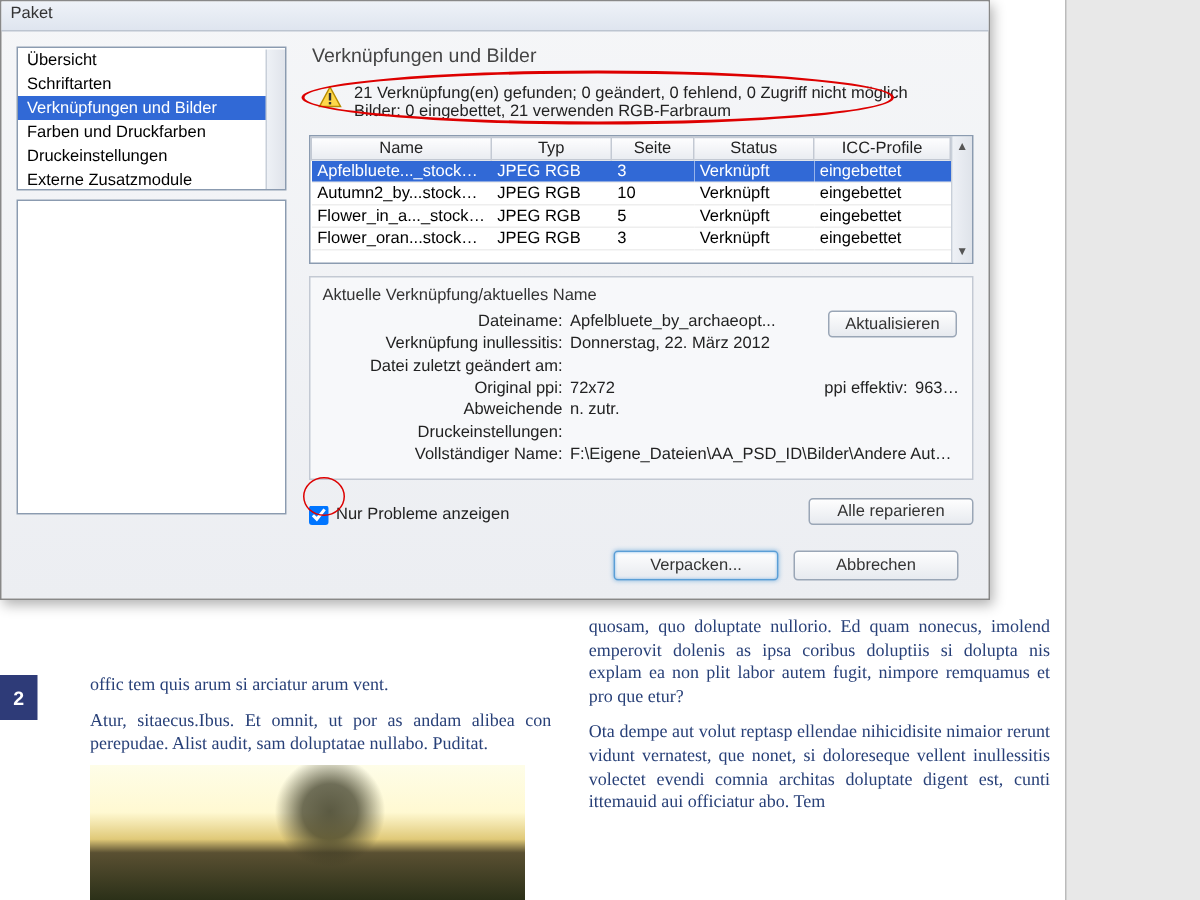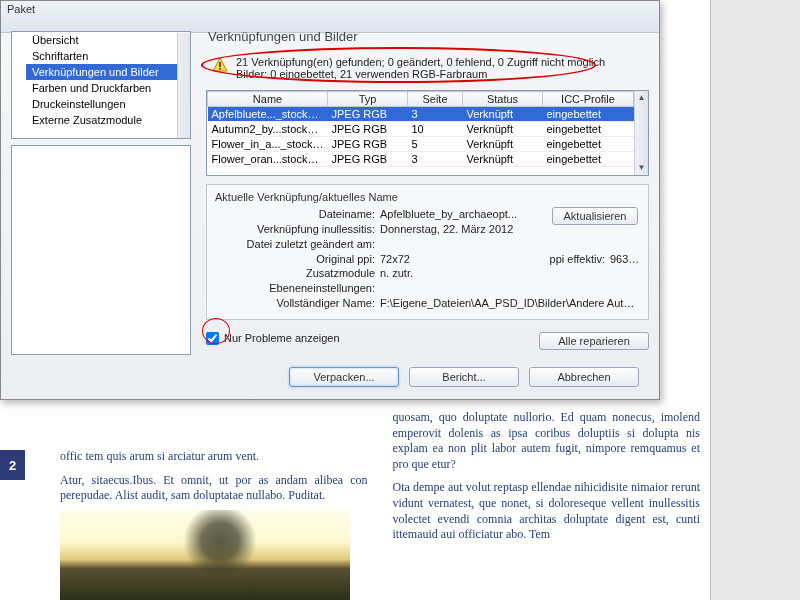--- a/index.html
+++ b/index.html
@@ -11,25 +11,25 @@
   .bg-page { position: absolute; left: 0; top: 0; width: 710px; height: 600px; background: #fff; }
   .bg-cols { position: absolute; top: 410px; left: 60px; right: 100px; display: flex; gap: 25px; color: #284078; font-family: Georgia, 'Times New Roman', serif; line-height: 1.3; font-size: 12px; align-items: center; }
   .bg-col { flex: 1; text-align: justify; }
   .bg-col p { margin-bottom: 8px; }
   .bg-image { position: absolute; left: 60px; top: 510px; width: 290px; height: 90px; background: linear-gradient(180deg,#fefde8 0%,#fff9d2 35%,#e0c978 55%,#5a5032 65%,#2b3018 100%); overflow: hidden; }
   .bg-image .tree { position:absolute; left: 110px; top: -5px; width: 100px; height: 90px; background: radial-gradient(circle at 50% 40%, rgba(50,50,30,0.8) 0%, rgba(50,50,30,0.7) 25%, rgba(0,0,0,0) 50%); }
   .page-tab { position: absolute; left: 0; top: 450px; width: 25px; height: 30px; background: #2e3b78; color:#fff; display:flex; align-items:center; justify-content:center; font-size: 13px; font-weight:bold; }
 
   
   .dialog { position: absolute; left: 0; top: 0; width: 660px; height: 400px; background: linear-gradient(180deg,#f5f6f8,#eceef2); border: 1px solid #888; box-shadow: 2px 3px 8px rgba(0,0,0,.3); }
-  .titlebar { height: 32px; background: linear-gradient(180deg,#eef2f8,#dfe5ef); padding: 2px 6px; font-size: 11px; color:#333; border-bottom:1px solid #bcc4d0;}
+  .titlebar { height: 20px; background: linear-gradient(180deg,#eef2f8,#dfe5ef); padding: 2px 6px; font-size: 11px; color:#333; border-bottom:1px solid #bcc4d0;}
   .dialog-body { position: absolute; top: 20px; left:0; right:0; bottom:0; padding: 10px 10px 10px 10px; }
   
   .sidebar { position:absolute; left:10px; top:10px; width:180px; height:340px; }
-  .side-list { width:180px; height:108px; background:#fff; border:1px solid #8b9bb0; overflow:hidden;padding-left:14px; }
+  .side-list { width:180px; height:96px; background:#fff; border:1px solid #8b9bb0; overflow:hidden; }
   .side-list .item { padding: 2px 6px; cursor:default; }
   .side-list .item.selected { background:#3169d6; color:#fff; }
   .side-blank { margin-top:6px; width:180px; height:210px; background:#fff; border:1px solid #8b9bb0;}
   .side-scroll { position:absolute; left:165px; top:1px; width:14px; height:118px; background:linear-gradient(90deg,#eef1f6,#dfe3ea); border-left:1px solid #c8cfd9;}
   
   .main { position:absolute; left:205px; top:8px; right:10px; }
   .main-title { font-size:13px; color:#444; margin-bottom:10px; padding-left:2px;}
   
   .status-row { position:relative; margin: 6px 0 6px 0; padding: 2px 4px 2px 30px; min-height:30px;}
   .status-row .warn-icon { position:absolute; left:6px; top:3px; width:16px; height:16px; }
@@ -48,21 +48,21 @@
   .details { margin-top:8px; border:1px solid #c3c9d3; background:#f7f8fa; padding:6px 8px 8px 8px; position:relative; }
   .details-title { font-size:11px; color:#333; margin-bottom:4px; }
   .detail-row { display:flex; font-size:11px; color:#222; line-height:1.35; }
   .detail-label { width:165px; text-align:right; padding-right:5px; }
   .detail-val { flex:1; white-space:nowrap; overflow:hidden; text-overflow:ellipsis;}
   .detail-val2 { width:130px; white-space:nowrap; }
   .btn { background:linear-gradient(180deg,#fefefe,#e7eaef); border:1px solid #9aa6b6; border-radius:3px; padding:2px 10px; font-size:11px; color:#333; cursor:default; min-width:80px; text-align:center;}
   .btn.default { border:1px solid #5a9ed6; box-shadow:0 0 2px #7fb7e8 inset, 0 0 3px rgba(90,158,214,.6);}
   .update-btn-pos { position:absolute; right:10px; top:22px; width:86px; padding:2px 0;}
   
-  .checkbox-row { margin-top:12px; display:flex; align-items:flex-start; justify-content:space-between;}
+  .checkbox-row { margin-top:12px; display:flex; align-items:flex-end; justify-content:space-between;}
   .checkbox-row label { display:flex; align-items:center; gap:5px; font-size:11px; color:#222;}
   .checkbox-row input { width:13px; height:13px; }
   .red-circle-small { position:absolute; left:201px; top:297px; width:28px; height:26px; border:1.5px solid #d00; border-radius:50%; pointer-events:none;}
 
   .button-row { position:absolute; right:20px; bottom:12px; display:flex; gap:10px;}
   .button-row .btn { min-width:110px; padding:3px 10px;}
 </style>
 </head>
 <body>
 
@@ -189,21 +189,21 @@
             <div class="detail-label">Datei zuletzt geändert am:</div>
             <div class="detail-val"></div>
           </div>
         <div class="detail-row">
             <div class="detail-label">Original ppi:</div>
             <div class="detail-val" style="flex:0 0 100px;">72x72</div>
             <div class="detail-val2" style="text-align:right;padding-right:5px;">ppi effektiv:</div>
             <div class="detail-val">963x963</div>
           </div>
         <div class="detail-row">
-            <div class="detail-label">Zusatzmodule Ebeneneinstellungen:</div>
+            <div class="detail-label">Abweichende Druckeinstellungen:</div>
             <div class="detail-val">n. zutr.</div>
           </div>
         <div class="detail-row">
             <div class="detail-label">Vollständiger Name:</div>
             <div class="detail-val">F:\Eigene_Dateien\AA_PSD_ID\Bilder\Andere Autoren\arc...</div>
           </div>
       </div>
 
       <div class="checkbox-row">
         <label>
@@ -211,17 +211,16 @@
           <span>Nur Probleme anzeigen</span>
         </label>
         <button class="btn" style="min-width:110px;">Alle reparieren</button>
       </div>
     </div>
 
     <div class="red-circle-small"></div>
 
     <div class="button-row">
       <button class="btn default">Verpacken...</button>
-      <button class="btn">Bericht...</button>
       <button class="btn">Abbrechen</button>
     </div>
   </div>
 </div>
 
 </body></html>

